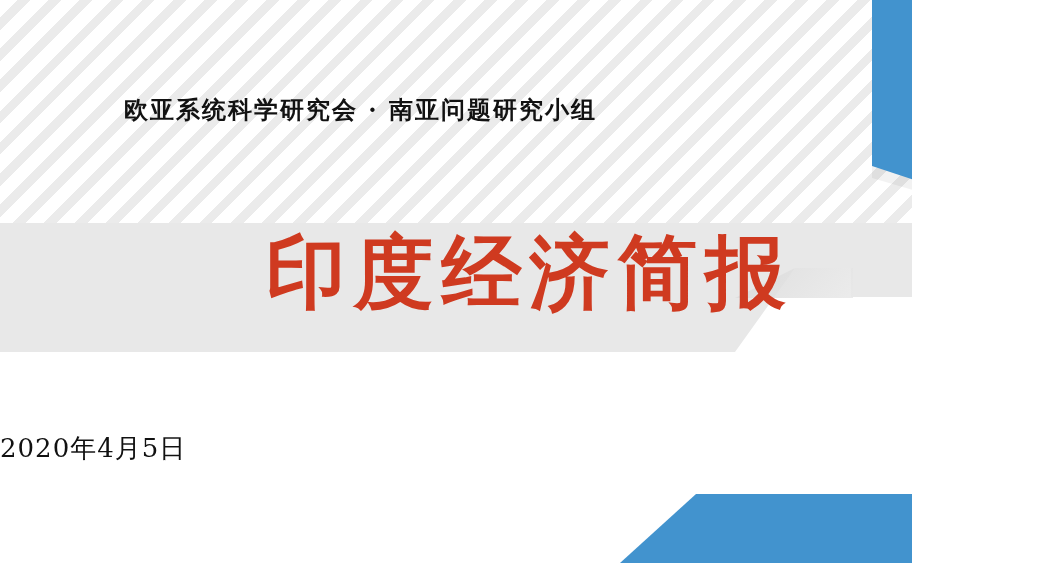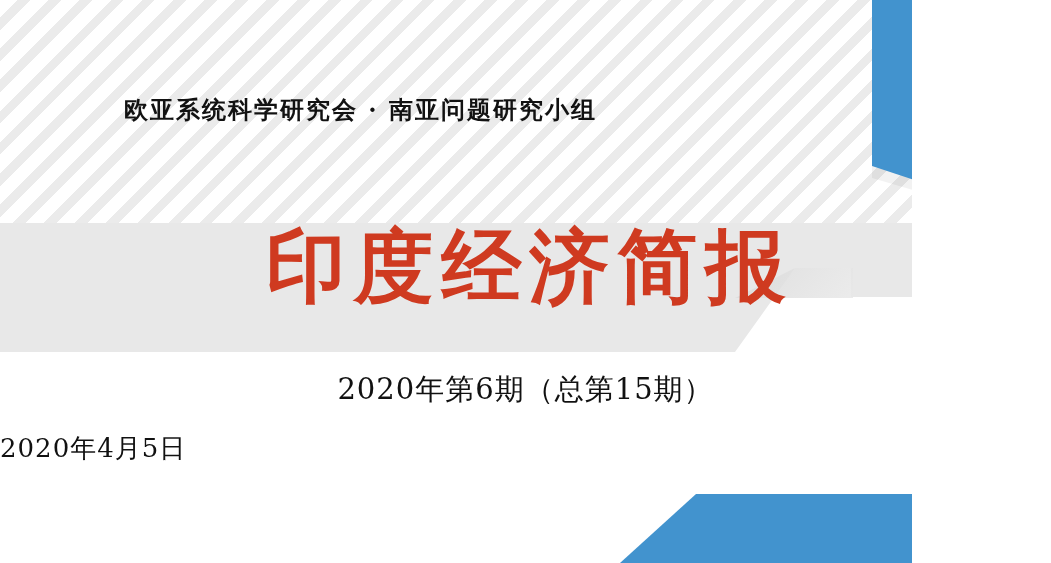--- a/index.html
+++ b/index.html
@@ -135,21 +135,21 @@
     color: #121212;
     white-space: nowrap;
   }
 
   .main-title {
     position: absolute;
     left: 0;
     top: 228px;
     width: 1051px;
     text-align: center;
-    font-family: Liberation Mono, monospace;
+    font-family: Liberation Sans, sans-serif;
     font-size: 80px;
     font-weight: 700;
     letter-spacing: 8px;
     color: #cf3a20;
     line-height: 1.12;
     text-indent: 8px;
     white-space: nowrap;
   }
 
   .issue-line {
@@ -204,17 +204,16 @@
   <div class="blue-flag-dark"></div>
 
   <div class="blue-bottom">
     <div class="watermark">CEBRA</div>
   </div>
 
   <div class="org-line">欧亚系统科学研究会 · 南亚问题研究小组</div>
 
   <div class="main-title">印度经济简报</div>
 
-  <div class="issue-line">2020年第6期（总第15期）</div>
 
   <div class="date-line">2020年4月5日</div>
 
 </div>
 
 </body></html>

